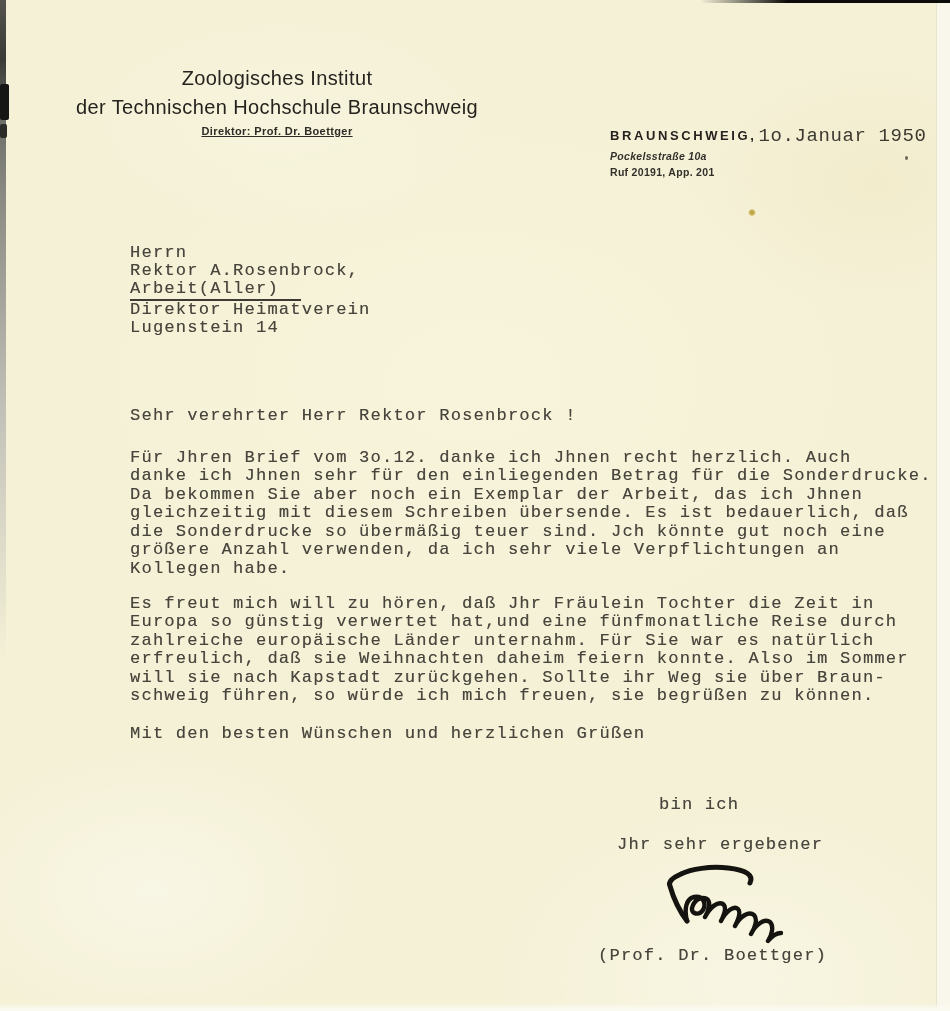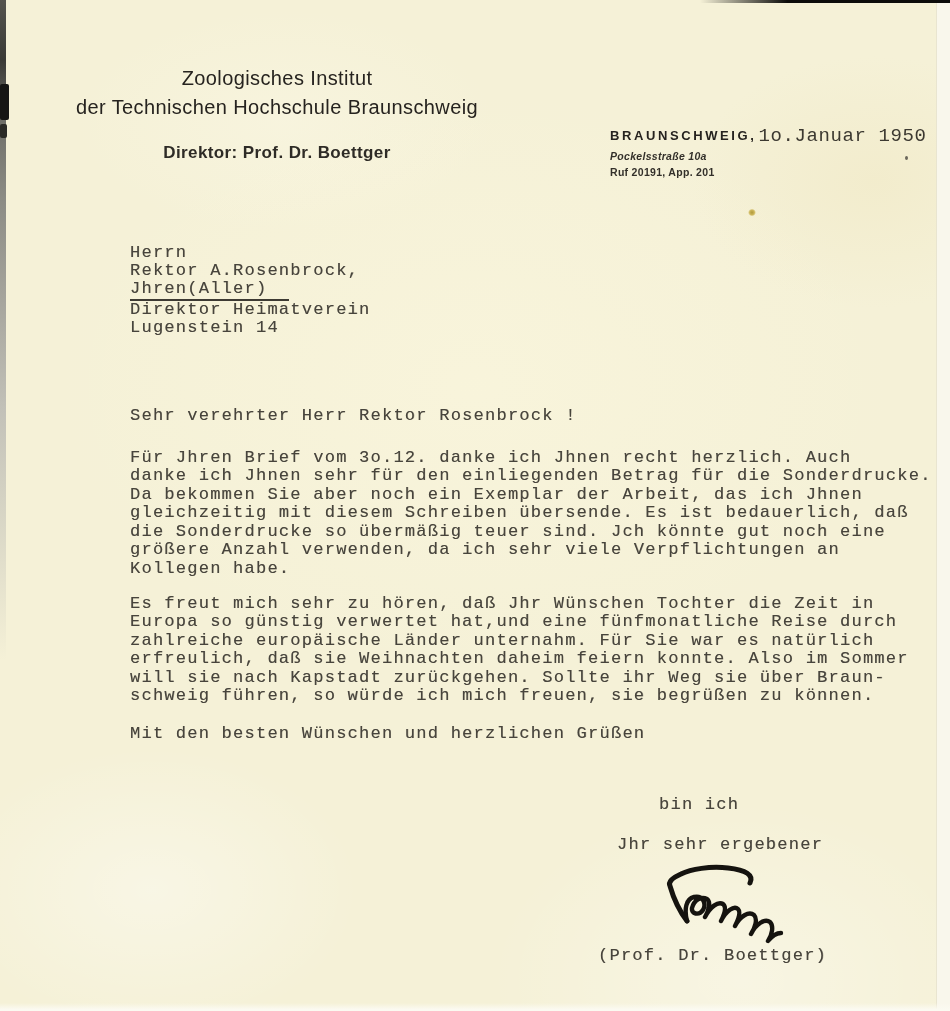--- a/index.html
+++ b/index.html
@@ -26,21 +26,21 @@
   .edge-bottom{position:absolute;left:0;bottom:0;width:100%;height:8px;
     background:linear-gradient(180deg,rgba(252,251,243,0),#fbfaf1 80%);}
   .stain{position:absolute;left:748px;top:209px;width:8px;height:7px;border-radius:50%;
     background:radial-gradient(circle,#b09a3c 0%,#cdb65a 45%,rgba(205,182,90,0) 75%);}
   .speck{position:absolute;left:905px;top:156px;width:3px;height:4px;background:#6b675c;border-radius:50%;}
 
   
   .letterhead-left{position:absolute;left:47px;top:64px;width:460px;text-align:center;
     color:var(--color-ink-print,#26231f);}
   .letterhead-left .inst{font-size:20px;line-height:29px;letter-spacing:0.4px;font-weight:500;}
-  .letterhead-left .director{font-size:17px;font-weight:700;letter-spacing:0.4px;margin-top:21px;color:#2e2b26;}
+  .letterhead-left .director{font-size:11px;font-weight:700;letter-spacing:0.4px;margin-top:3px;color:#2e2b26;text-decoration:underline;}
   .letterhead-right{position:absolute;left:610px;top:99px;color:#2e2b26;}
   .city-date{display:flex;align-items:baseline;}
   .city{font-size:13px;font-weight:700;letter-spacing:2.6px;color:#26231f;margin-top:29px;}
   .date{font-family:"Liberation Mono","DejaVu Sans Mono",monospace;font-size:19px;
     letter-spacing:0.6px;color:#3c3931;position:relative;top:1px;margin-left:2px;white-space:nowrap;}
   .street,.phone{font-size:10.5px;font-weight:700;letter-spacing:0.3px;line-height:15.5px;color:#33302a;}
   .street{margin-top:3px;font-style:italic;}
 
   
   .typed{
@@ -95,40 +95,40 @@
     </div>
     <div class="street">Pockelsstraße 10a</div>
     <div class="phone">Ruf 20191, App. 201</div>
   </div>
 
   <div class="typed address">
     <div>
         <div>Herrn</div>
         <div>Rektor A.Rosenbrock,</div>
       </div>
-    <div><span class="underlined">Jhren(Aller)</span></div>
+    <div><span class="underlined">Arbeit(Aller)</span></div>
     <div>
         <div>Direktor Heimatverein</div>
         <div>Lugenstein 14</div>
       </div>
   </div>
 
   <div class="typed salutation">Sehr verehrter Herr Rektor Rosenbrock !</div>
 
   <div class="typed para para1">
       <div>Für Jhren Brief vom 3o.12. danke ich Jhnen recht herzlich. Auch</div>
       <div>danke ich Jhnen sehr für den einliegenden Betrag für die Sonderdrucke.</div>
       <div>Da bekommen Sie aber noch ein Exemplar der Arbeit, das ich Jhnen</div>
       <div>gleichzeitig mit diesem Schreiben übersende. Es ist bedauerlich, daß</div>
       <div>die Sonderdrucke so übermäßig teuer sind. Jch könnte gut noch eine</div>
       <div>größere Anzahl verwenden, da ich sehr viele Verpflichtungen an</div>
       <div>Kollegen habe.</div>
     </div>
   <div class="typed para para2">
-      <div>Es freut mich sehr zu hören, daß Jhr Wünschen Tochter die Zeit in</div>
+      <div>Es freut mich will zu hören, daß Jhr Fräulein Tochter die Zeit in</div>
       <div>Europa so günstig verwertet hat,und eine fünfmonatliche Reise durch</div>
       <div>zahlreiche europäische Länder unternahm. Für Sie war es natürlich</div>
       <div>erfreulich, daß sie Weihnachten daheim feiern konnte. Also im Sommer</div>
       <div>will sie nach Kapstadt zurückgehen. Sollte ihr Weg sie über Braun-</div>
       <div>schweig führen, so würde ich mich freuen, sie begrüßen zu können.</div>
     </div>
   <div class="typed closing-line">Mit den besten Wünschen und herzlichen Grüßen</div>
 
   <div class="typed bin-ich">bin ich</div>
   <div class="typed ergebener">Jhr sehr ergebener</div>

